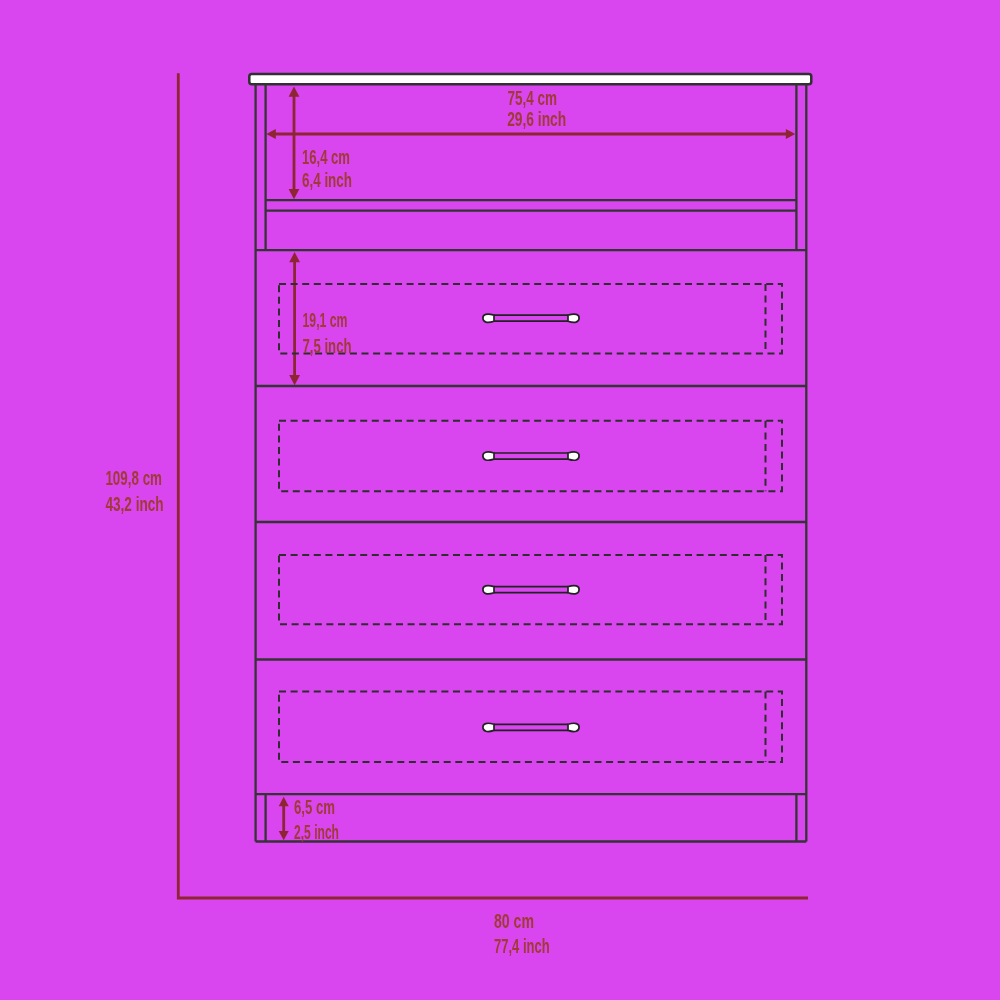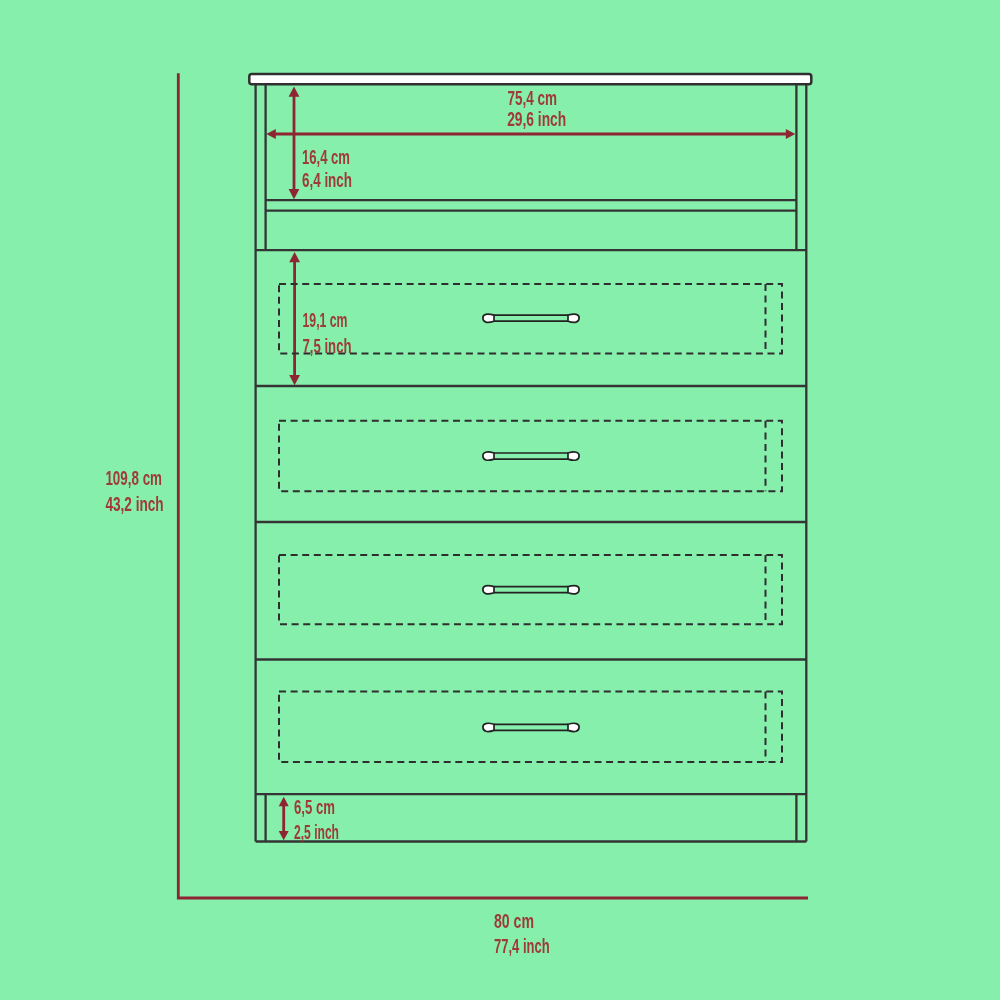--- a/index.html
+++ b/index.html
@@ -1,16 +1,16 @@
 <!DOCTYPE html>
 <html><head>
 <meta charset="utf-8">
 <style>
   html,body{margin:0;padding:0;background:#ffffff;}
-  #stage{position:relative;width:1000px;height:1000px;background:#86efac;overflow:hidden;}
+  #stage{position:relative;width:1000px;height:1000px;background:#d946ef;overflow:hidden;}
   svg{position:absolute;left:0;top:0;}
   text{font-family:"Liberation Sans",sans-serif;font-weight:bold;fill:#9e3a38;}
 </style>
 </head>
 <body>
 <div id="stage">
 <svg width="1000" height="1000" viewBox="0 0 1000 1000">
 
   <g stroke="#8e2533" stroke-width="2.8" fill="none">
 

